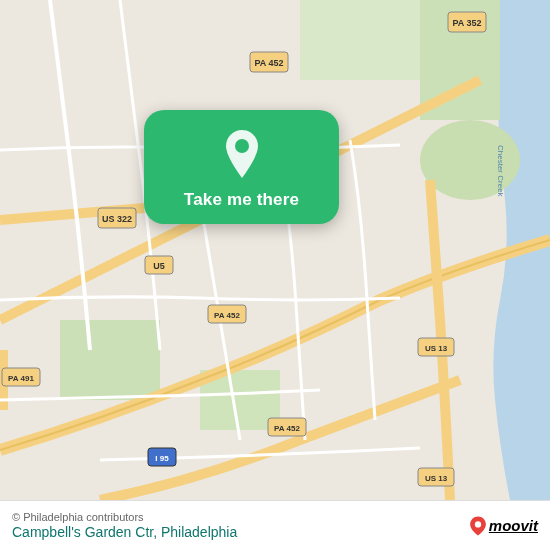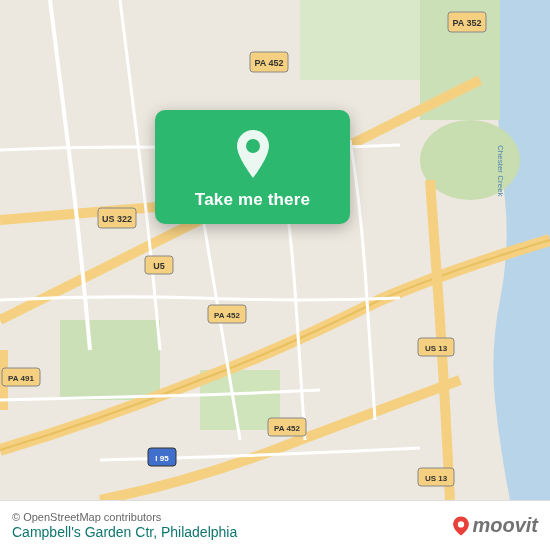--- a/index.html
+++ b/index.html
@@ -25,24 +25,24 @@
       width: 100%;
       height: 100%;
       position: absolute;
       top: 0; left: 0;
     }
 
     
     #cta-card {
       position: absolute;
       top: 110px;
-      left: 155px;
+      left: 144px;
       width: 195px;
       background-color: #2db870;
-      border-radius: 10px;
+      border-radius: 20px;
       display: flex;
       flex-direction: column;
       align-items: center;
       padding: 18px 20px 14px 20px;
       box-shadow: 0 4px 16px rgba(0,0,0,0.28);
       z-index: 10;
     }
 
     #pin-icon-wrap {
       width: 52px;
@@ -80,24 +80,25 @@
 
     #location-label {
       font-size: 14px;
       font-weight: 500;
       color: #0f766e;
       flex: 1;
       text-align: left;
     }
 
     #moovit-text {
-      font-size: 20px;
+      font-size: 15px;
       font-weight: 700;
-      color: #737373;
+      color: #000000;
       font-style: italic;
+      text-decoration: underline;
     }
 
     #moovit-icon {
       width: 22px;
       height: 22px;
     }
 
     .bottom-left {
       display: flex;
       flex-direction: column;
@@ -189,21 +190,21 @@
         <path d="M22 2C13.16 2 6 9.16 6 18C6 29.25 22 50 22 50C22 50 38 29.25 38 18C38 9.16 30.84 2 22 2Z" fill="white" opacity="0.9"></path>
         <circle cx="22" cy="18" r="7" fill="#2db870"></circle>
       </svg>
     </div>
     <div id="cta-label">Take me there</div>
   </div>
 </div>
 
 <div id="bottom-bar">
   <div class="bottom-left">
-    <span id="copyright-text">© OpenStreetMap contributors</span>
+    <span id="copyright-text">© Philadelphia contributors</span>
     <span id="location-label">Campbell's Garden Ctr, Philadelphia</span>
   </div>
   <div class="bottom-right" style="margin-left:auto;">
 
     <svg id="moovit-icon" viewBox="0 0 28 28" xmlns="http://www.w3.org/2000/svg">
       <path d="M14 2C8.48 2 4 6.48 4 12C4 19 14 26 14 26C14 26 24 19 24 12C24 6.48 19.52 2 14 2Z" fill="#e8403a"></path>
       <circle cx="14" cy="12" r="4" fill="white"></circle>
     </svg>
     <span id="moovit-text">moovit</span>
   </div>

